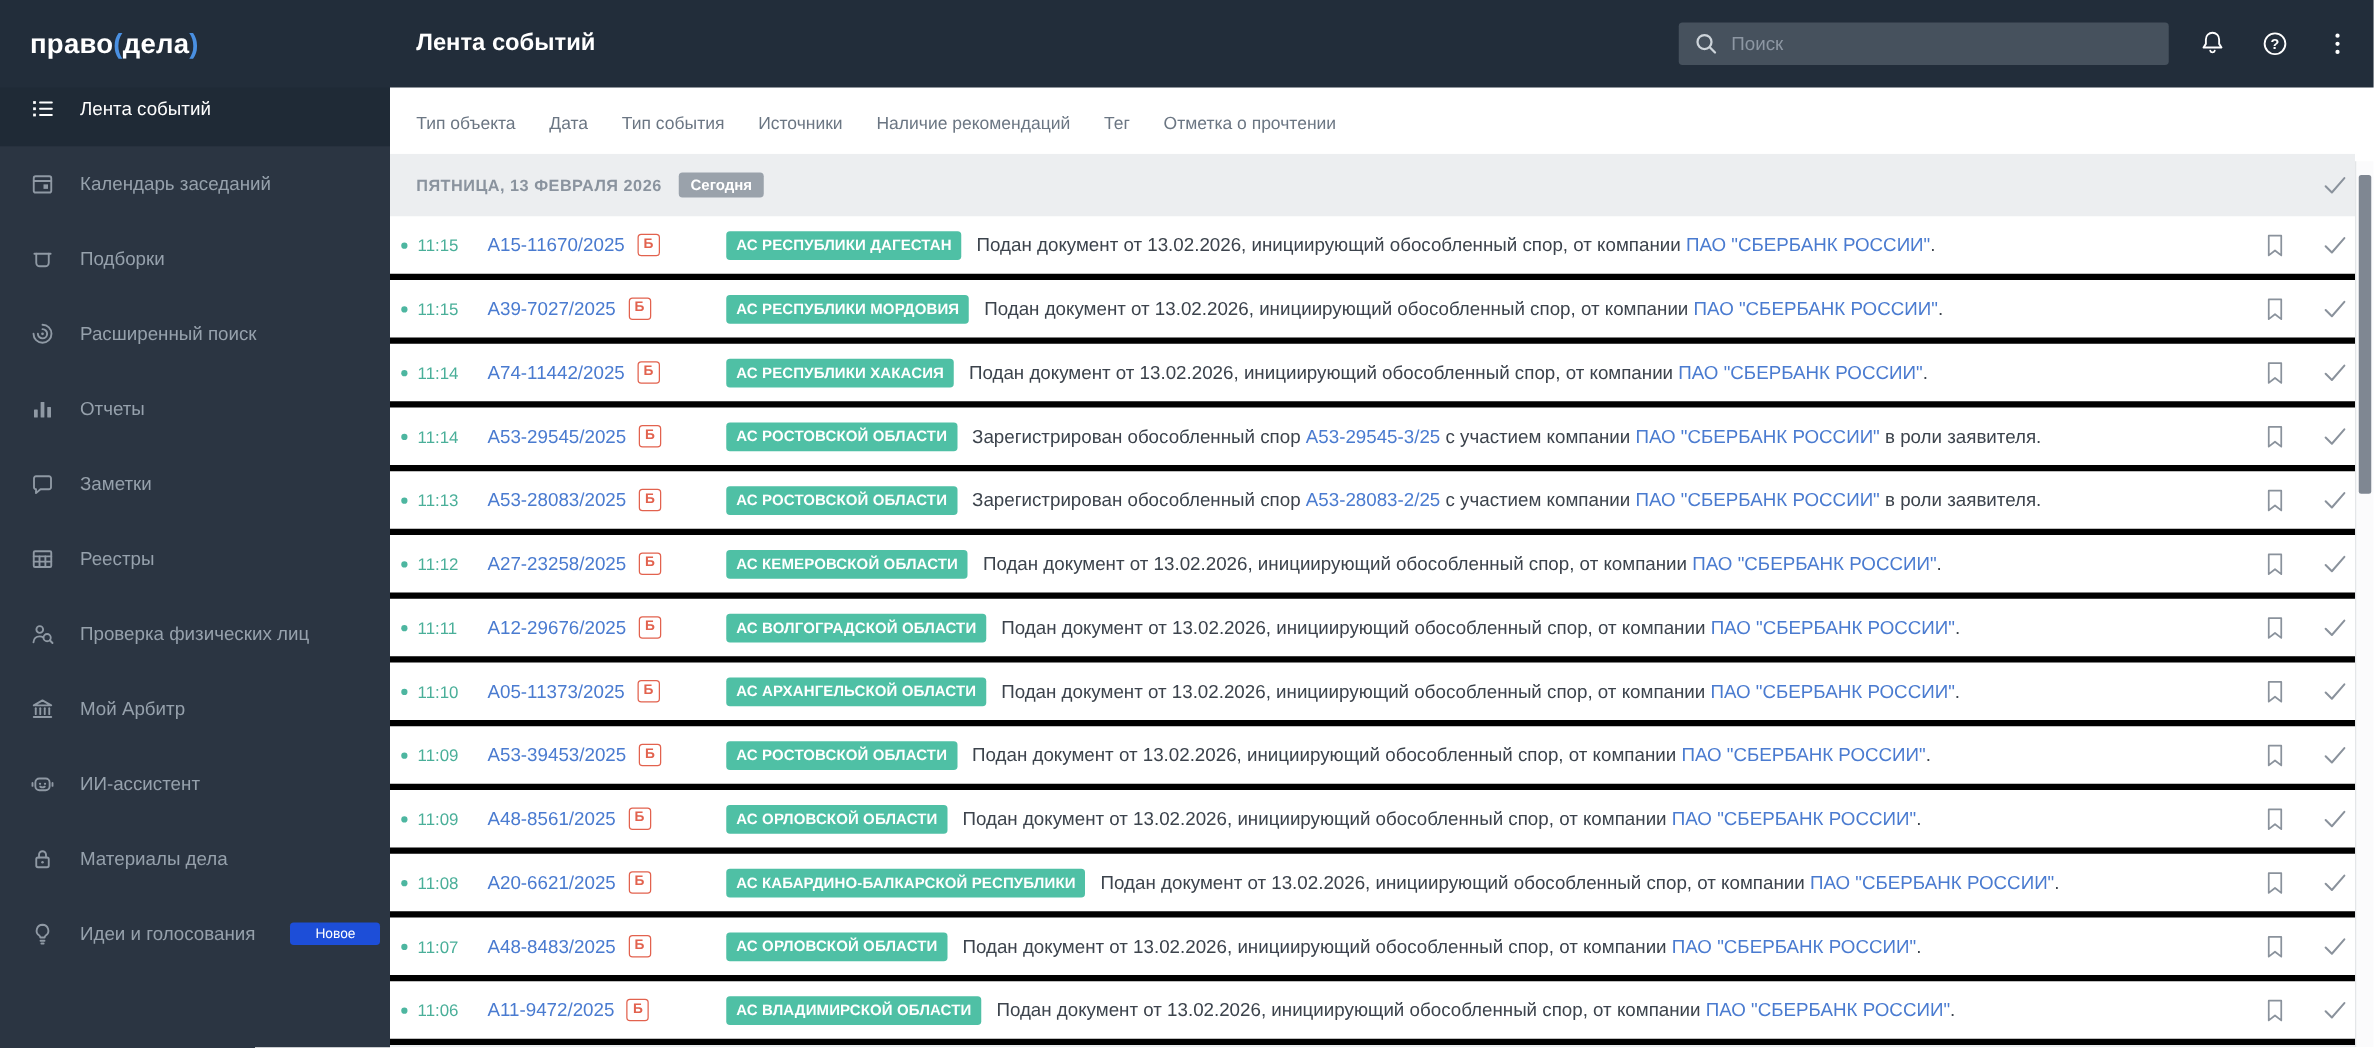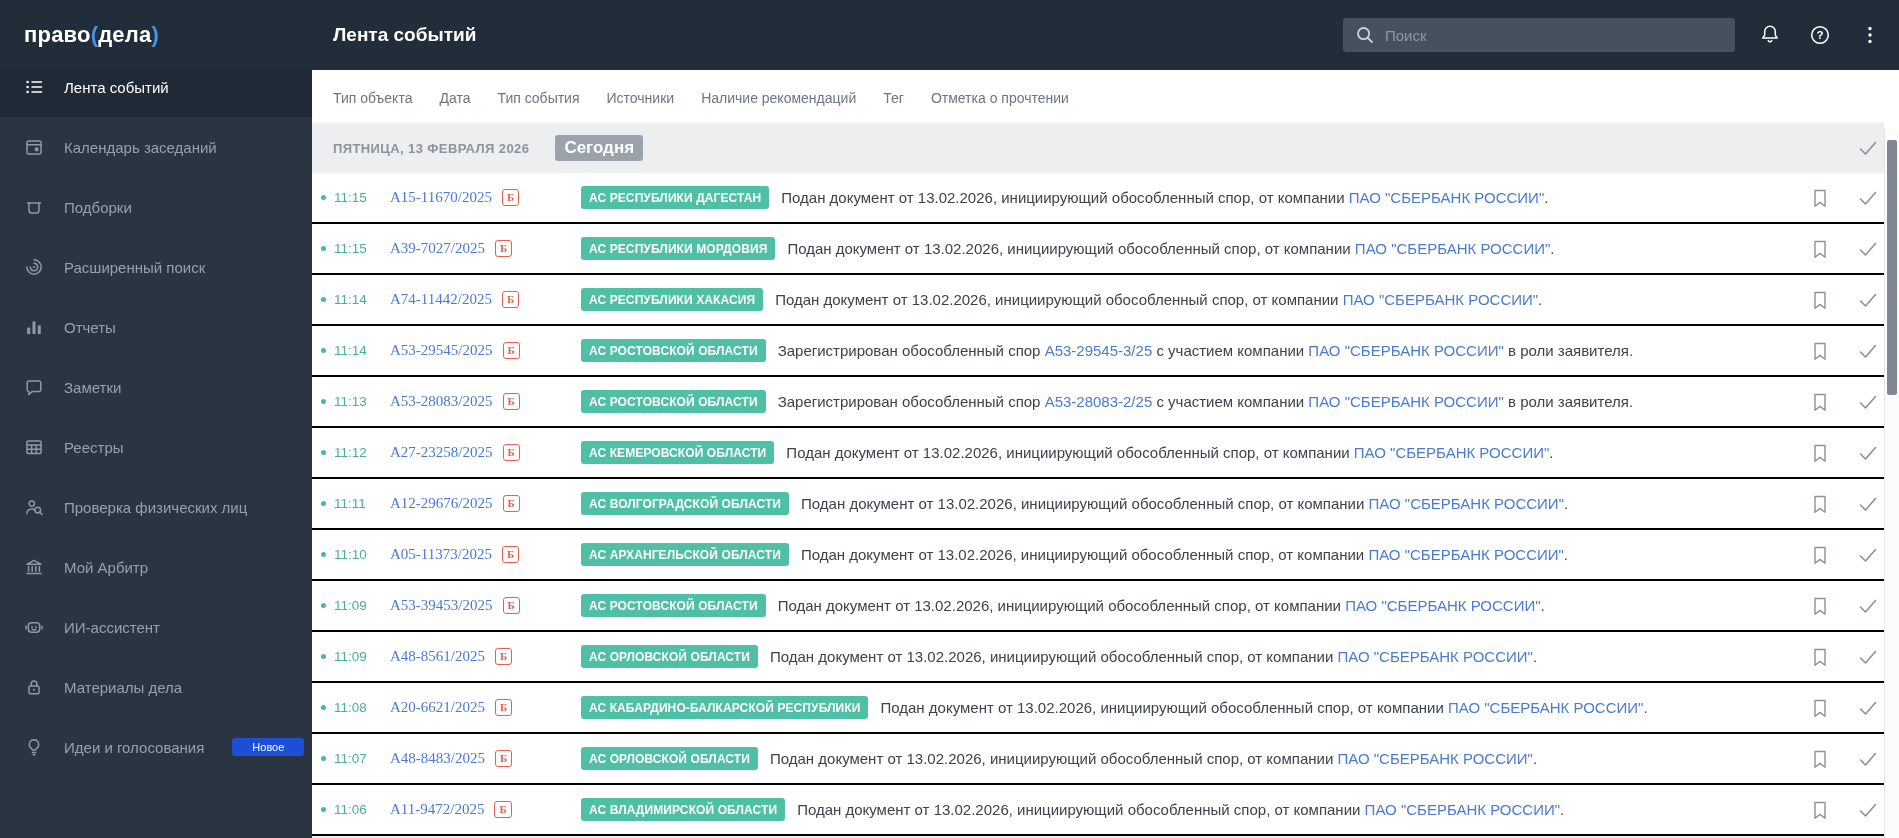--- a/index.html
+++ b/index.html
@@ -26,27 +26,27 @@
   .nav-badge { background:#1d4ed8; color:#fff; font-size:11px; font-weight:400; padding:3px 20px; border-radius:3px; margin-left:8px; }
 
   
   .main { position:absolute; top:57px; left:312px; right:0; bottom:0; background:#fff; overflow:hidden; }
   .filterbar { height:82px; display:flex; align-items:center; padding-left:21px; gap:27px; }
   .filter-item { color:#6b7683; font-size:14px; cursor:pointer; white-space:nowrap; }
 
   .feed { position:absolute; top:66px; left:0; right:15px; bottom:0; overflow:hidden; }
   .date-header { height:50px; background:#eceef0; display:flex; align-items:center; padding:0 5px 0 21px; }
   .date-label { color:#8a939e; font-size:13px; font-weight:700; letter-spacing:.4px;text-align:center; }
-  .today-badge { margin-left:26px; background:#9aa2ab; color:#fff; font-size:17px; font-weight:700; padding:3px 9px; border-radius:3px; }
+  .today-badge { margin-left:14px; background:#9aa2ab; color:#fff; font-size:12px; font-weight:700; padding:3px 9px; border-radius:3px; }
   .header-check { margin-left:auto; cursor:pointer; display:flex; }
 
-  .feed-row { height:51px; display:flex; align-items:center; padding-left:9px; border-bottom:2px solid #000000; }
+  .feed-row { height:51px; display:flex; align-items:center; padding-left:9px; border-bottom:5px solid #000000; }
   .row-dot { width:5px; height:5px; border-radius:50%; background:#4db6a0; margin-right:8px; flex:0 0 auto; }
   .row-time { color:#4aaf99; font-size:13.5px; width:42px; flex:0 0 auto; }
-  .case-cell { width:191px; flex:0 0 auto; display:flex; align-items:center; margin-left:14px;font-family:Liberation Serif, serif; }
+  .case-cell { width:191px; flex:0 0 auto; display:flex; align-items:center; margin-left:14px; }
   .case-link { color:#4a7bd0; font-size:15px; text-decoration:none; cursor:pointer; white-space:nowrap; }
   .b-badge { color:#e2624e; border:1px solid #e2624e; border-radius:3px; font-size:11px; font-weight:700; padding:1px 4px; margin-left:10px; line-height:1.2; }
   .court-badge { background:#4fc0a5; color:#fff; font-size:12px; font-weight:700; padding:4.5px 8px; border-radius:3px; margin-right:12px; white-space:nowrap; flex:0 0 auto; letter-spacing:.1px; }
   .event-text { color:#3c434c; font-size:15px; white-space:nowrap; overflow:hidden; flex:1 1 auto; }
   .event-text .inline-link { color:#4a7bd0; cursor:pointer; text-decoration:none; }
   .row-actions { display:flex; align-items:center; gap:26px; padding:0 5px 0 20px; margin-left:auto; flex:0 0 auto; }
   .action { cursor:pointer; display:flex; }
 
   .next-header-sliver { height:20px; background:#eceef0; }
 

